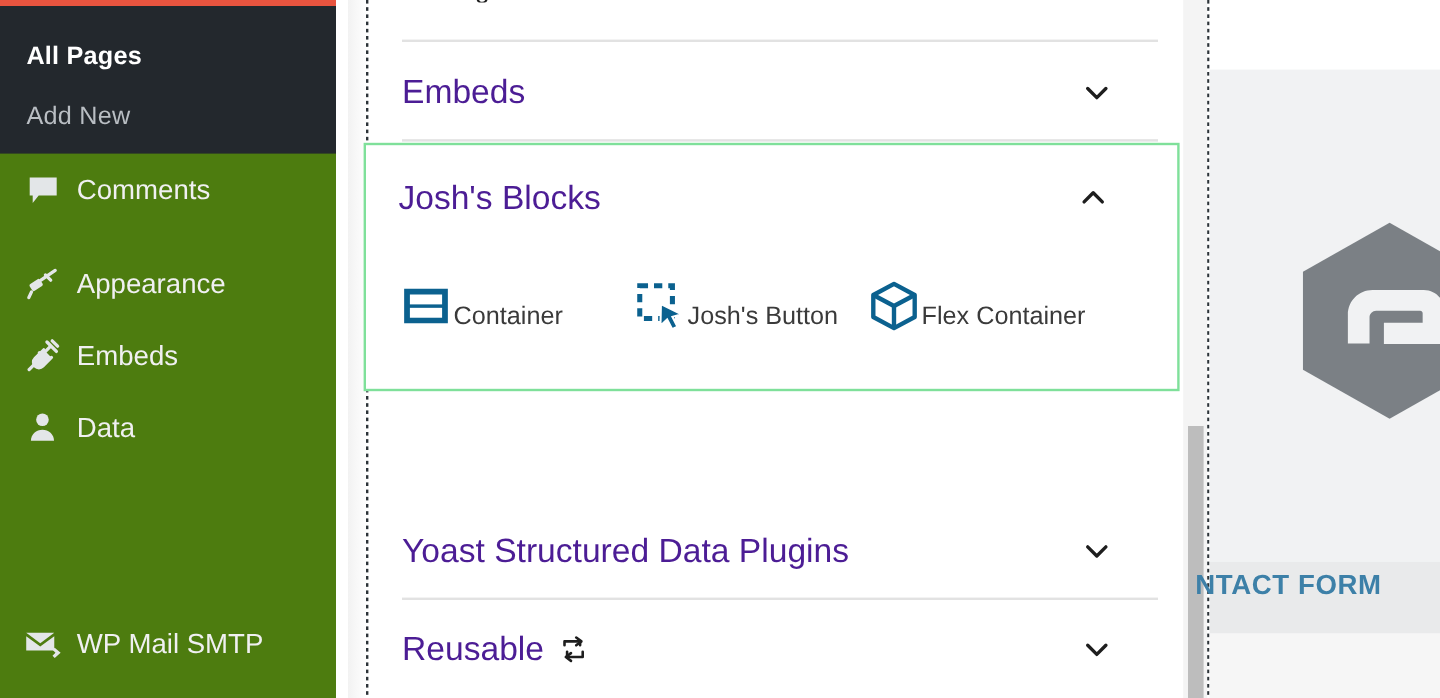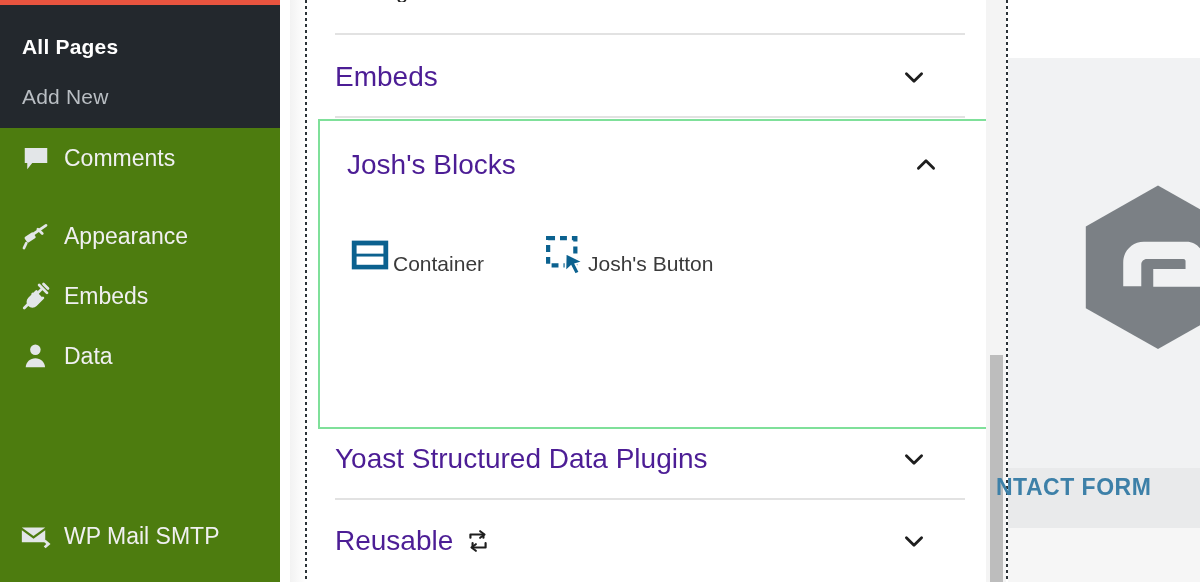--- a/index.html
+++ b/index.html
@@ -97,22 +97,22 @@
   }
   .reusable-icon { margin-left: 12px; display: inline-flex; align-items: center; }
   .partial-top-text {
     position: absolute; left: 68px; top: -22px;
     font-size: 22px; color: #1e1e1e; overflow: hidden;
     height: 24px; white-space: nowrap;
   }
 
   
   #josh-section {
-    position: absolute; left: 28px; top: 119px;
-    width: 680px; height: 310px;
+    position: absolute; left: 13px; top: 119px;
+    width: 680px; height: 207px;
     border: 2px solid #7fe09a;
     background: #ffffff;
   }
   #josh-header {
     position: absolute; left: 27px; top: 22px; width: 630px; height: 44px;
     display: flex; align-items: center;
   }
   #josh-grid {
     position: absolute; left: 27px; top: 104px; width: 634px;
     display: flex;
@@ -271,20 +271,30 @@
         <div class="block-cell">
           <span class="block-icon">
             <svg width="46" height="46" viewBox="0 0 24 24" aria-hidden="true">
               <rect x="3.2" y="3.2" width="14.2" height="14.2" fill="none" stroke="#0b618f" stroke-width="2.2" stroke-dasharray="3.6 2.6"></rect>
               <path d="M12.4 11.2 21.4 15.6 17.4 16.7 19.6 21 17.3 22.1 15.1 17.8 12.2 20.6z" fill="#0b618f" stroke="#ffffff" stroke-width="0.9"></path>
             </svg>
           </span>
           <span class="block-label">Josh's Button</span>
         </div>
 
+        <div class="block-cell">
+          <span class="block-icon">
+            <svg width="46" height="46" viewBox="0 0 24 24" fill="none" stroke="#0b618f" stroke-width="1.9" stroke-linejoin="round" aria-hidden="true">
+              <path d="M12 2.4 21 7.2v9.6L12 21.6 3 16.8V7.2z"></path>
+              <path d="M3 7.2 12 12l9-4.8"></path>
+              <path d="M12 12v9.6"></path>
+            </svg>
+          </span>
+          <span class="block-label">Flex Container</span>
+        </div>
       </div>
     </div>
 
     <div class="sec-header" style="top:437px">
       <span class="sec-title">Yoast Structured Data Plugins</span>
       <span class="sec-chevron">
         <svg width="26" height="26" viewBox="0 0 24 24" fill="none" stroke="#1e1e1e" stroke-width="2.6" stroke-linecap="round" stroke-linejoin="round" aria-hidden="true">
           <polyline points="5,9 12,16 19,9"></polyline>
         </svg>
       </span>

